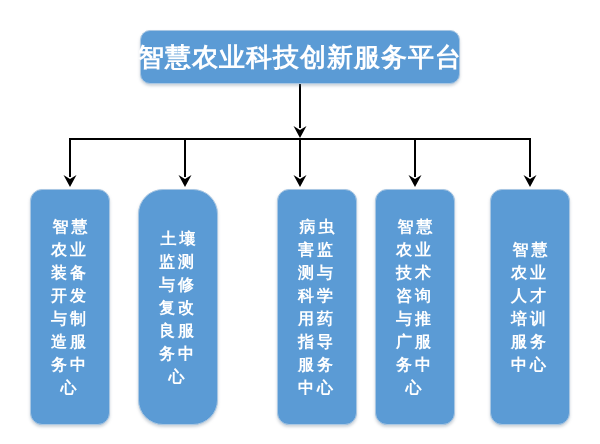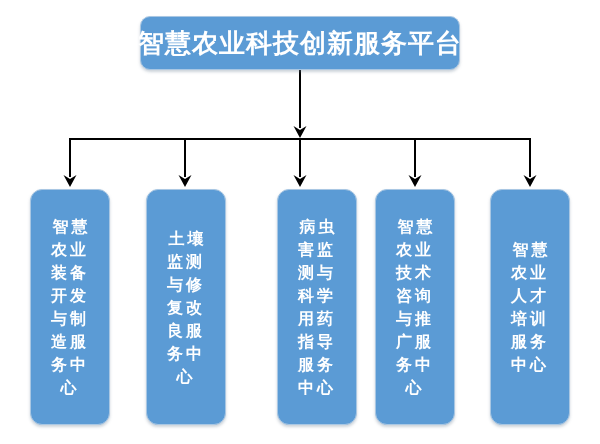--- a/index.html
+++ b/index.html
@@ -23,41 +23,41 @@
     color: #ffffff;
     display: flex;
     align-items: center;
     justify-content: center;
     box-sizing: border-box;
     text-align: center;
     font-weight: bold;
   }
   .root-node {
     left: 140px;
-    top: 16px;
+    top: 30px;
     width: 320px;
     height: 54px;
     border-radius: 10px;
     font-size: 26px;
     letter-spacing: 1px;
     white-space: nowrap;
   }
   .child-node {
     top: 189px;
     width: 80px;
     height: 236px;
     border-radius: 12px;
     font-size: 16px;
     line-height: 23px;
     letter-spacing: 3px;
     white-space: pre-line;
     text-indent: 3px; 
   }
   .child-node.c0 { left: 30px; }
-  .child-node.c1 { left: 146px; }
+  .child-node.c1 { left: 138px; border-radius: 25px; }
   .child-node.c2 { left: 277px; }
   .child-node.c3 { left: 375px; }
   .child-node.c4 { left: 490px; }
   .connector-layer {
     position: absolute;
     left: 0;
     top: 0;
     width: 600px;
     height: 444px;
     pointer-events: none;

